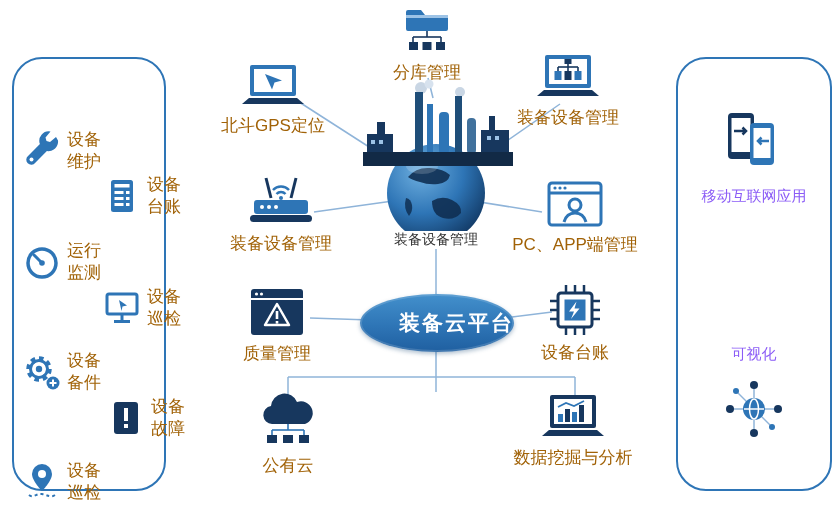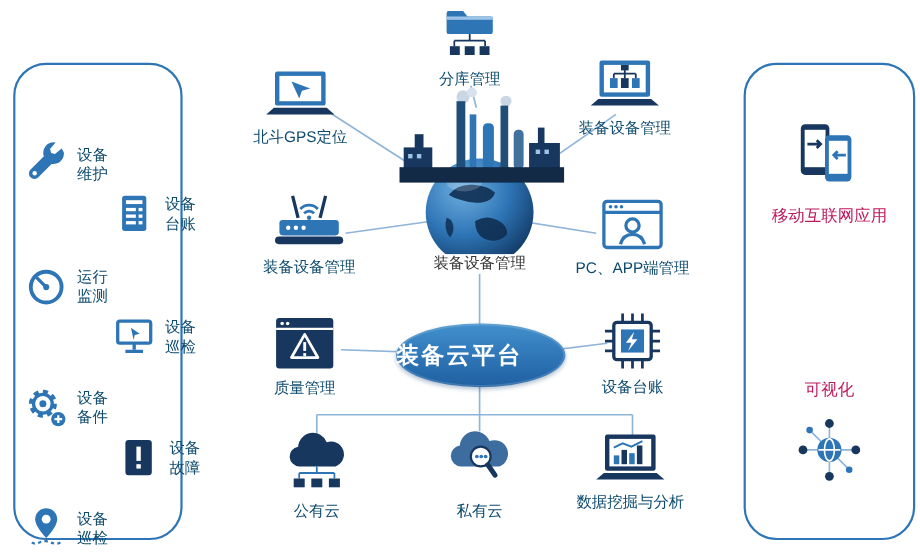--- a/index.html
+++ b/index.html
@@ -7,40 +7,40 @@
     position:relative;width:836px;height:509px;background:#ffffff;overflow:hidden;
     font-family:"Liberation Sans","DejaVu Sans",sans-serif;color:#333;
   }
   
   #lines{position:absolute;left:0;top:0;z-index:1;}
   
   .panel{position:absolute;border:2px solid #2e75b6;border-radius:30px;background:#fff;z-index:2;}
   #left-panel{left:12px;top:57px;width:150px;height:430px;}
   #right-panel{left:676px;top:57px;width:152px;height:430px;}
   .panel-item{position:absolute;width:80px;display:flex;flex-direction:row;align-items:center;gap:4px;}
-  .panel-item .label,.node .label{font-size:14px;color:#0c4a6e;text-align:center;line-height:1.3;}
+  .panel-item .label,.node .label{font-size:17px;color:#a16207;text-align:center;line-height:1.3;}
   
   .node{position:absolute;display:flex;flex-direction:column;align-items:center;gap:5px;z-index:3;}
   .node .label{white-space:nowrap;}
   .icon{display:flex;align-items:center;justify-content:center;}
   
   #globe{position:absolute;left:386px;top:143px;width:100px;height:100px;z-index:2;}
   #factory{position:absolute;left:363px;top:78px;width:150px;height:92px;z-index:3;}
   #center-label{position:absolute;left:376px;top:231px;width:120px;text-align:center;font-size:14px;
     color:#333;background:#fff;z-index:4;}
   
   #platform-ellipse{
     position:absolute;left:360px;top:294px;width:154px;height:58px;border-radius:50%;
     background:linear-gradient(180deg,#4390cc 0%,#2e75b6 55%,#1f5fa0 100%);
     box-shadow:0 2px 4px rgba(31,78,121,.35), inset 0 0 0 2px rgba(255,255,255,.15);
-    display:flex;align-items:center;justify-content:flex-start;z-index:4;
+    display:flex;align-items:center;justify-content:flex-end;z-index:4;
   }
   #platform-ellipse .title{color:#fff;font-size:21px;font-weight:bold;letter-spacing:2px;}
   
-  .rp-label{position:absolute;width:110px;left:21px;text-align:center;font-size:15px;color:#be185d;}
+  .rp-label{position:absolute;width:110px;left:21px;text-align:center;font-size:15px;color:#8b5cf6;}
 </style>
 </head>
 <body>
 
 <div id="canvas">
 
   <svg id="lines" width="836" height="509">
     <g stroke="#8fb4d9" stroke-width="1.5" fill="none">
       <line x1="428" y1="78" x2="433" y2="98"></line>
       <line x1="436" y1="190" x2="296" y2="100"></line>
@@ -364,33 +364,20 @@
             <line x1="49" y1="38" x2="49" y2="43"></line>
           </g>
           <rect x="12" y="43" width="10" height="8" fill="#17375e"></rect>
           <rect x="28" y="43" width="10" height="8" fill="#17375e"></rect>
           <rect x="44" y="43" width="10" height="8" fill="#17375e"></rect>
         </svg>
     </span>
     <span class="label">公有云</span>
   </div>
 
-  <div class="node" style="left:376px;top:388px;width:120px">
-    <span class="icon">
-      <svg width="70" height="62" viewBox="0 0 70 62">
-          <path d="M53 36H18a9.5 9.5 0 0 1-1-18.9A14 14 0 0 1 44 13a10 10 0 0 1 9 23z" fill="#3d6d9e"></path>
-          <circle cx="36" cy="27" r="9" fill="#fff" stroke="#17375e" stroke-width="2"></circle>
-          <circle cx="32.5" cy="27" r="1.7" fill="#2e75b6"></circle>
-          <circle cx="36.5" cy="27" r="1.7" fill="#2e75b6"></circle>
-          <circle cx="40.5" cy="27" r="1.7" fill="#2e75b6"></circle>
-          <line x1="42.5" y1="34.5" x2="49" y2="44" stroke="#17375e" stroke-width="4.5" stroke-linecap="round"></line>
-        </svg>
-    </span>
-    <span class="label">私有云</span>
-  </div>
 
   <div class="node" style="left:503px;top:392px;width:140px">
     <span class="icon">
       <svg width="70" height="50" viewBox="0 0 70 50">
           <rect x="12" y="3" width="46" height="33" rx="2" fill="#17375e"></rect>
           <rect x="16" y="7" width="38" height="25" fill="#fff"></rect>
           <rect x="20" y="22" width="5" height="8" fill="#2e75b6"></rect>
           <rect x="27" y="17" width="5" height="13" fill="#17375e"></rect>
           <rect x="34" y="20" width="5" height="10" fill="#2e75b6"></rect>
           <rect x="41" y="13" width="5" height="17" fill="#17375e"></rect>

